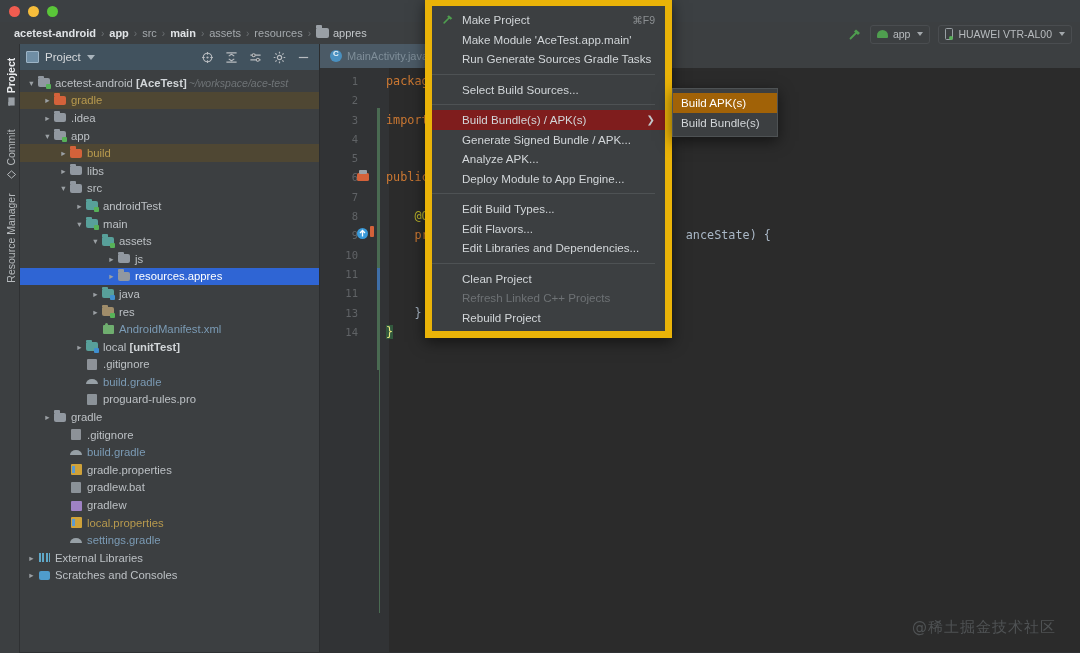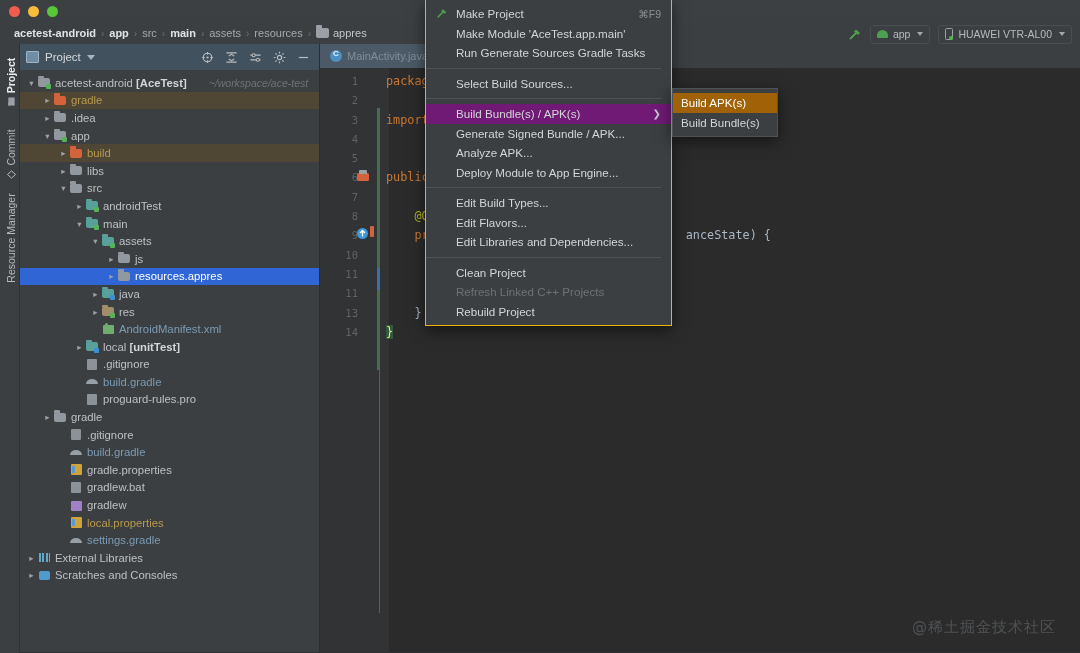--- a/index.html
+++ b/index.html
@@ -110,21 +110,21 @@
   .arrow {
     width: 11px; text-align: center; color: #9ba0a4; font-size: 8.5px;
     flex: 0 0 11px;
   }
   .arrow.open { color: #9ba0a4; }
   .ico { width: 14px; height: 13px; flex: 0 0 14px; margin-right: 4px; position: relative; }
   .lbl { color: #bcc0c4; }
   .lbl.orange { color: #b89a4e; }
   .lbl.blueish { color: #7b9bb5; }
   .lbl b { font-weight: bold; color: #d2d6d9; }
-  .path-hint { color: #6f7477; font-style: italic; margin-left: 22px; font-size: 10.5px; }
+  .path-hint { color: #6f7477; font-style: italic; margin-left: 2px; font-size: 10.5px; }
 
   
   .f { position:absolute; left:1px; top:2px; width:12px; height:9px; border-radius:1px 2px 2px 2px; }
   .f::before { content:''; position:absolute; left:0; top:-2.5px; width:5.5px; height:2.5px; border-radius:1px 1px 0 0; }
   .f.grey { background:#9198a0; } .f.grey::before { background:#9198a0; }
   .f.orange { background:#d4623a; } .f.orange::before { background:#d4623a; }
   .f.teal { background:#58a09a; } .f.teal::before { background:#58a09a; }
   .f.tan  { background:#a08d6a; } .f.tan::before { background:#a08d6a; }
   .badge { position:absolute; right:0px; bottom:0px; width:5px; height:5px; border-radius:1px; background:#57b258; }
   .badge.blue { background:#3f8fd0; }
@@ -183,30 +183,30 @@
   .cline { height: 19.3px; line-height: 19.3px; white-space: pre; padding-left: 8px; }
   .kw { color: #cc7832; }
   .ann { color: #bbb529; }
   .pl { color: #a9b7c6; }
   .codefold-strip { position:absolute; left:58px; top:0; bottom:0; width:11px; background:#313335; }
   .brace-hl { background:#32593d; color:#e8e880; }
 
   
   .menu {
     position: absolute; left: 425px; top: -1px; width: 247px;
-    background: #3c3f41; border: 1px solid #eab308;
+    background: #3c3f41; border: 7px solid #eab308;
     box-shadow: 0 4px 14px rgba(0,0,0,.55);
     padding: 4px 0; z-index: 50;
   }
   .mi {
     height: 19.5px; display: flex; align-items: center;
     padding: 0 10px 0 12px; font-size: 11.6px; color: #d2d6d9;
     white-space: nowrap;
   }
-  .mi.sel { background: #701a75; }
+  .mi.sel { background: #7f1d1d; }
   .mi.dis { color: #6e7275; }
   .mi .mi-ico { width: 14px; margin-left: -2px; margin-right: 6px; flex:0 0 14px; }
   .mi .mi-txt { flex: 1; }
   .mi .mi-key { color: #8b8f92; font-size: 10.5px; margin-left: 14px; }
   .mi .mi-arrow { color: #c3c7ca; font-size: 10px; margin-left: 10px; }
   .msep { height: 1px; background: #4e5254; margin: 5px 10px 5px 0; }
 
   .submenu {
     position: absolute; left: 672px; top: 88px; width: 106px;
     background: #3c3f41; border: 1px solid #4e5254;

